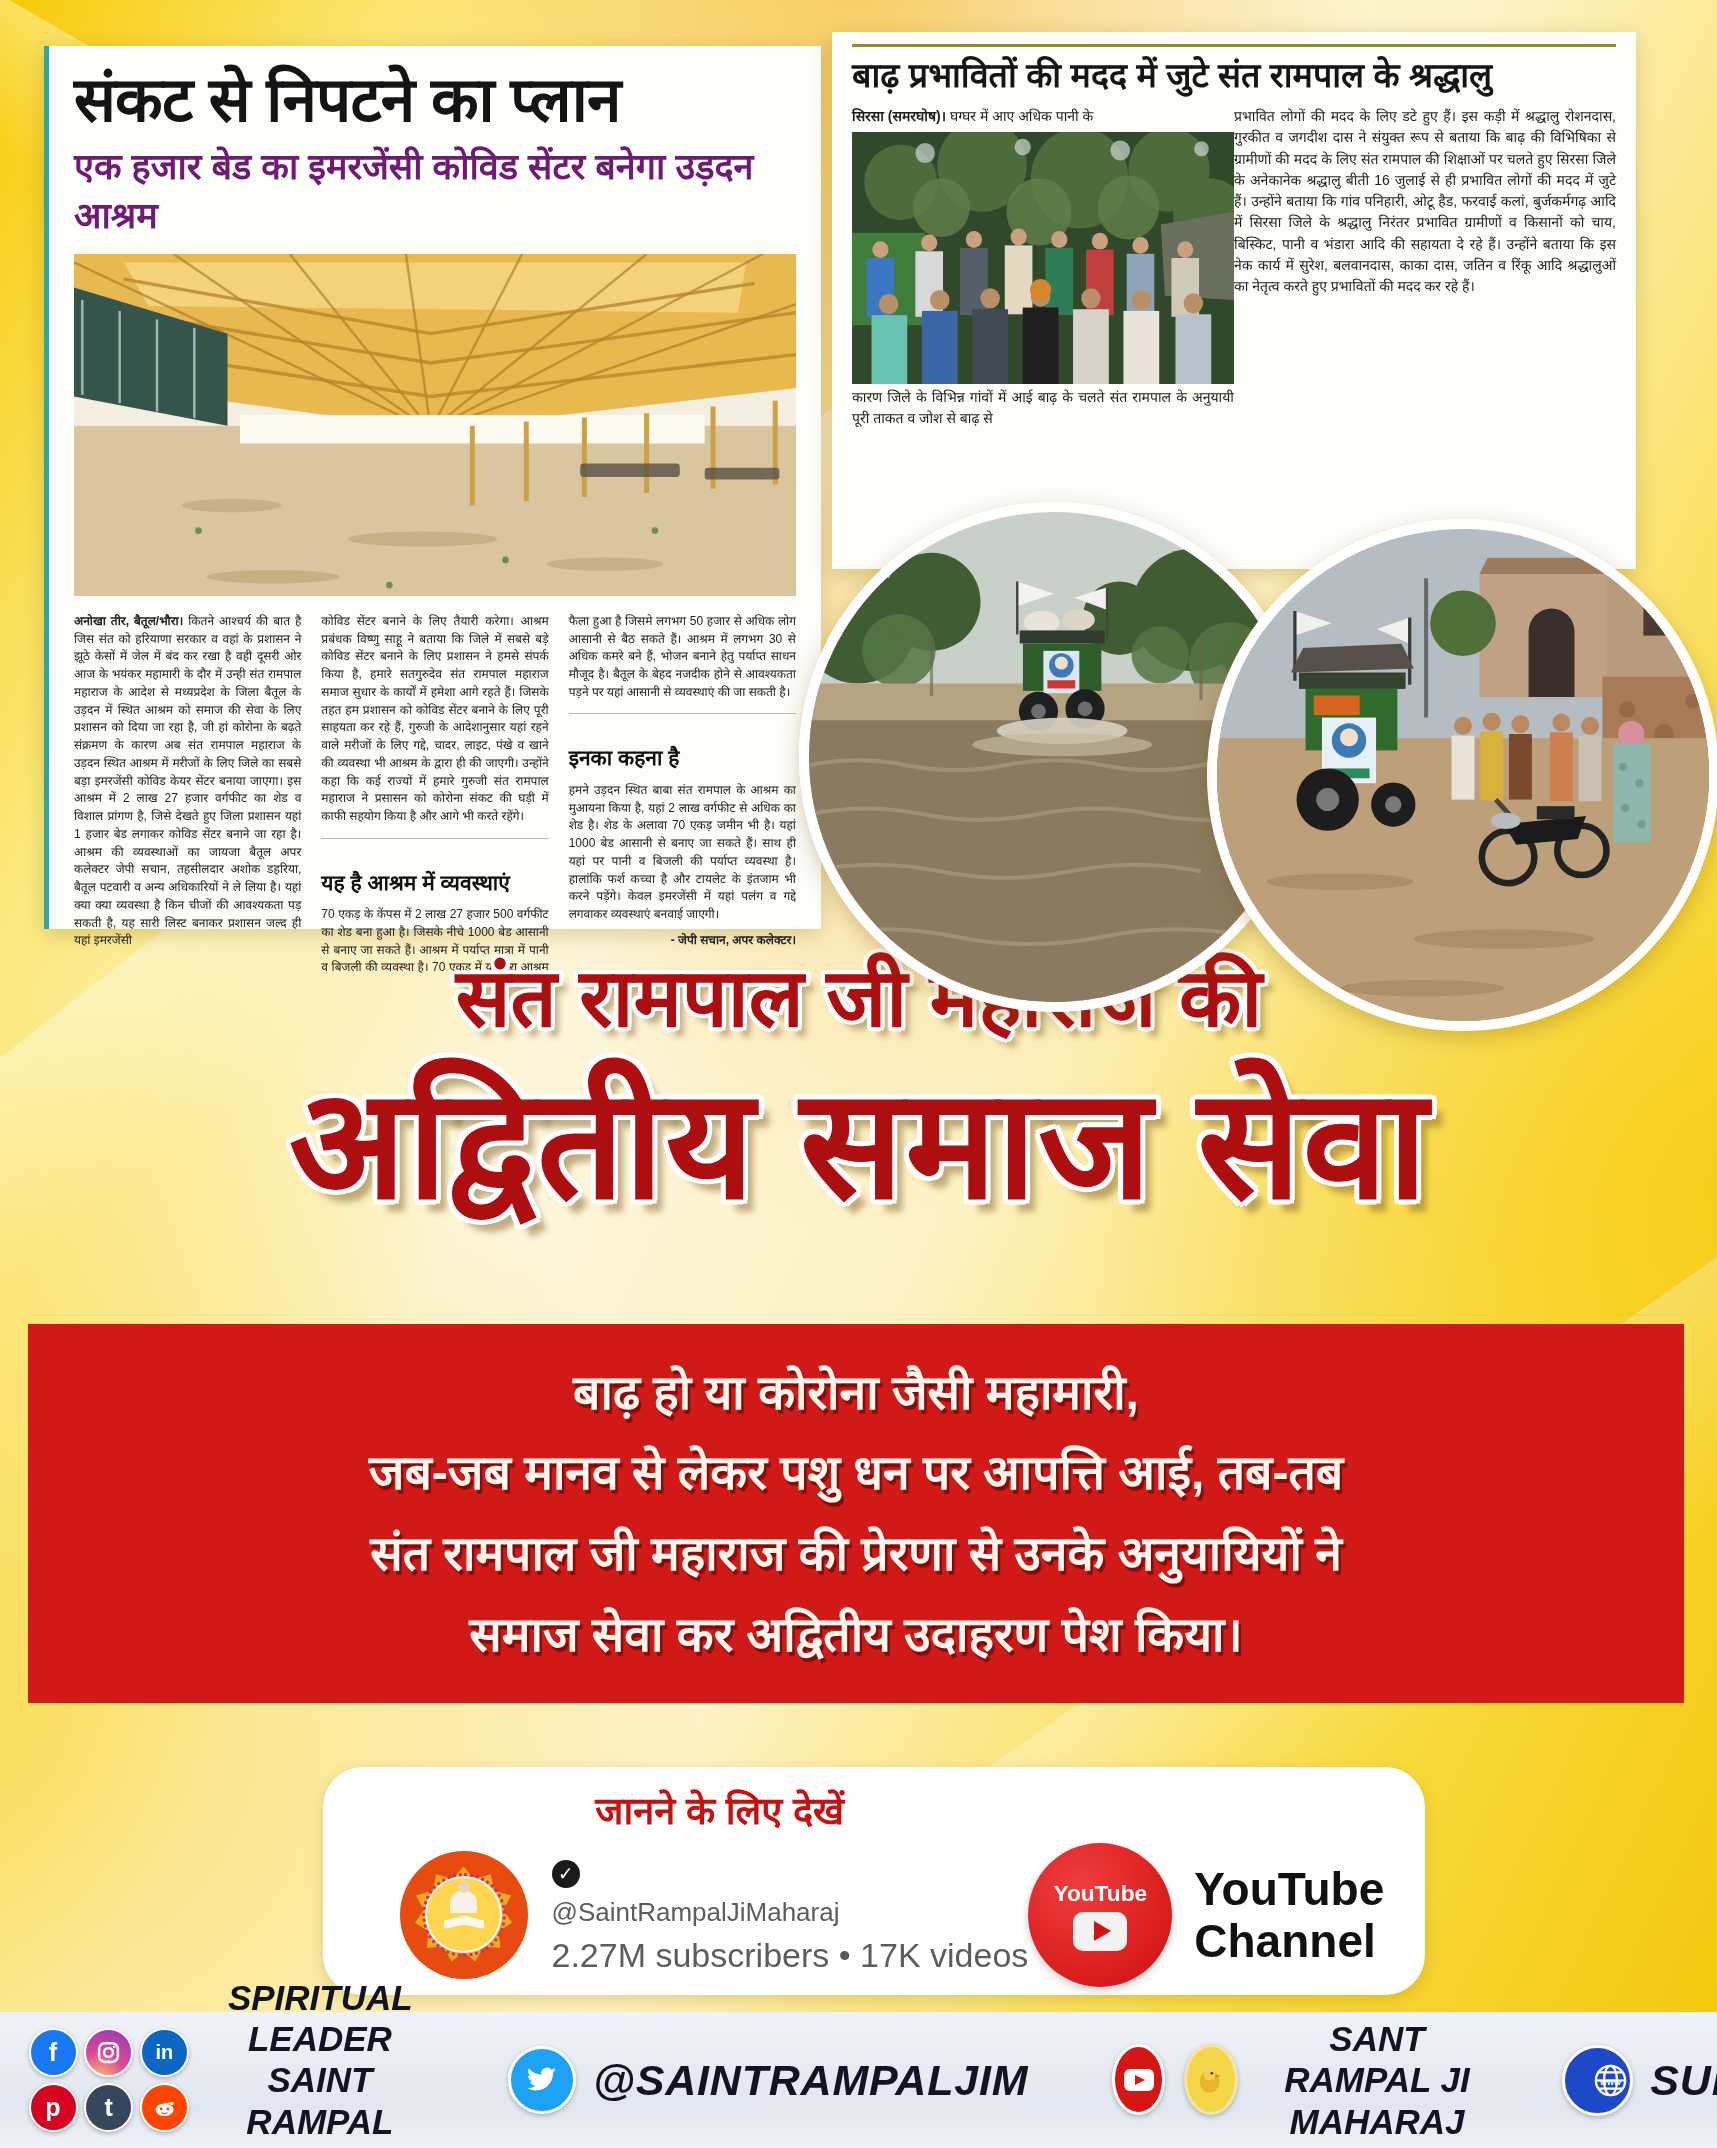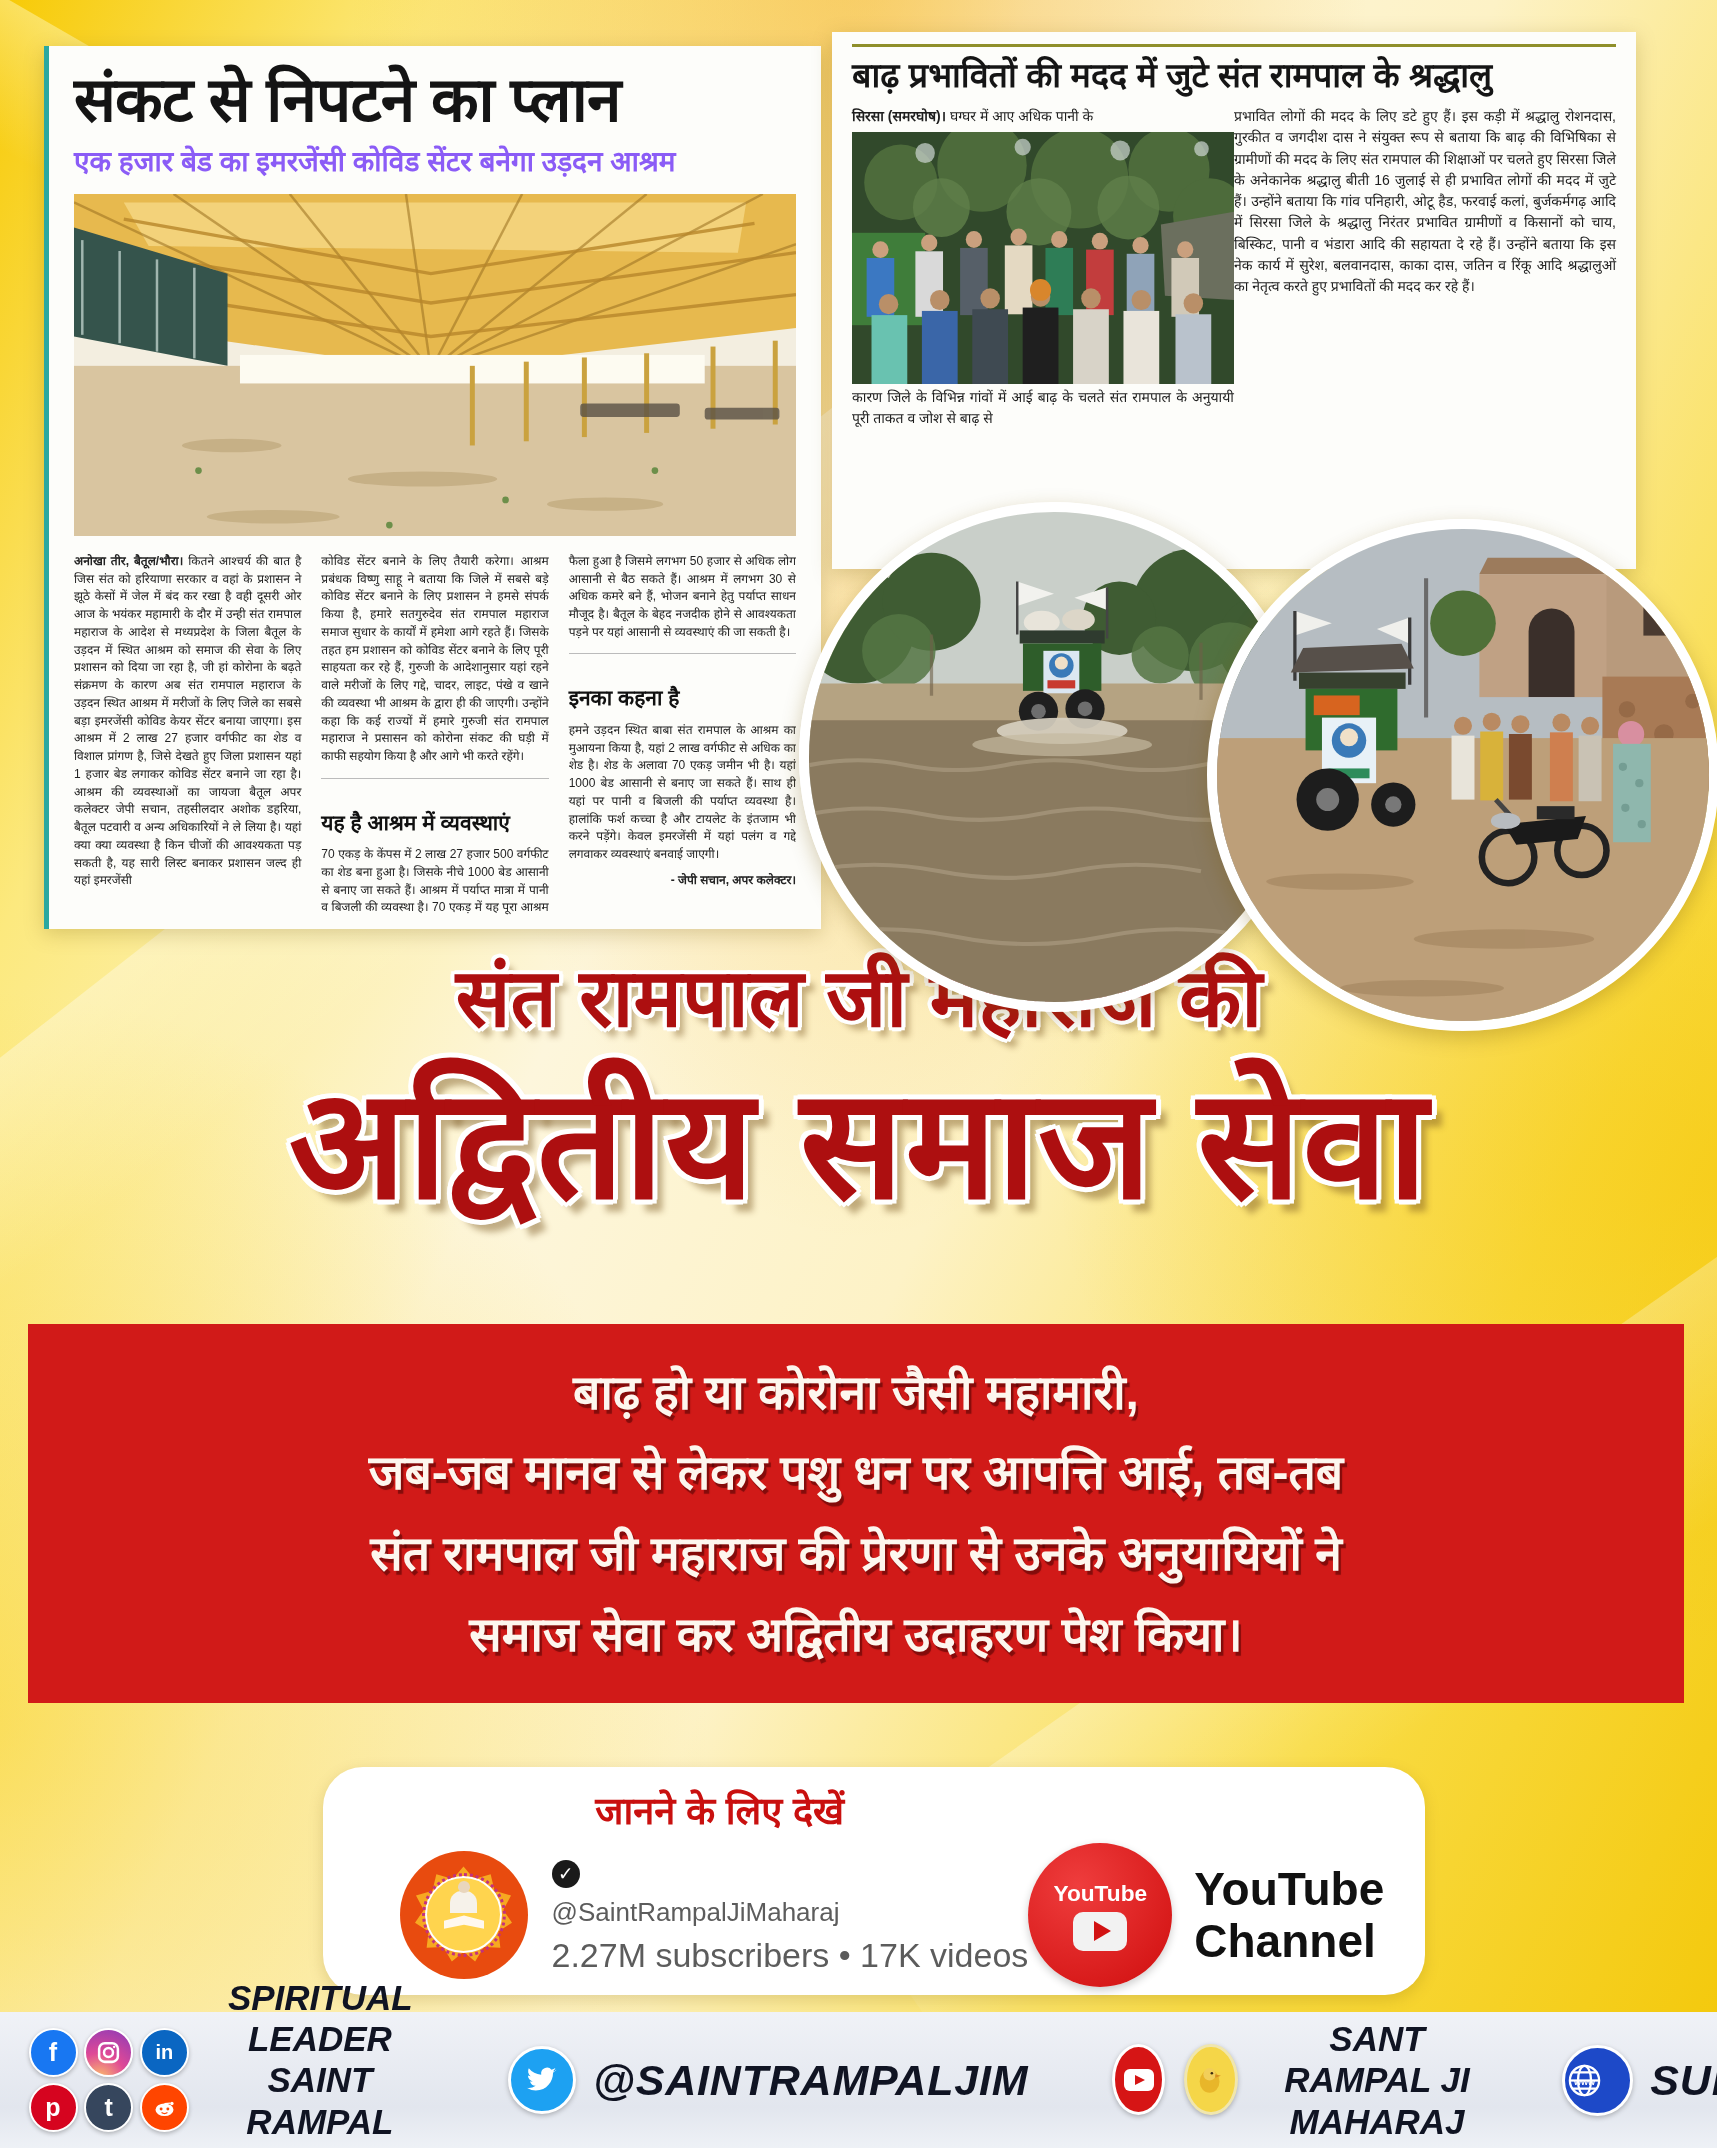--- a/index.html
+++ b/index.html
@@ -16,21 +16,21 @@
     background:linear-gradient(rgba(255,255,255,.35),rgba(255,255,255,0));}
   .ray2{left:755px;top:1426px;width:1510px;height:218px;transform:rotate(-35deg);
     background:linear-gradient(rgba(255,255,255,.28),rgba(255,255,255,0));}
   .ray3{left:-168px;top:126px;width:755px;height:134px;transform:rotate(30deg);
     background:linear-gradient(rgba(255,246,180,.5),rgba(255,255,255,0));}
 
   
   .clip{position:absolute;background:#fdfdfa;box-shadow:0 5px 18.5px rgba(120,90,10,.25);}
   #left-clip{left:44px;top:46px;width:777px;height:883px;border-left:5.9px solid #2ba8a0;padding:22px 25px;box-sizing:border-box;}
   #left-clip .hl{font-size:62px;font-weight:800;color:#141414;line-height:1.04;letter-spacing:-0.8px;}
-  #left-clip .shl{font-size:28px;font-weight:700;color:#8b5cf6;margin-top:8.4px;}
+  #left-clip .shl{font-size:36px;font-weight:700;color:#701a75;margin-top:8.4px;}
   .shed-photo{margin-top:15px;width:100%;height:342px;background:#efe9da;display:block;}
   #left-clip .body{margin-top:17px;height:369px;overflow:hidden;column-count:3;column-gap:20px;column-fill:auto;
      font-size:12px;line-height:1.48;color:#232323;text-align:justify;}
   #left-clip .body p{margin:0 0 8.4px 0;}
   #left-clip .body .subhead{font-size:21px;font-weight:700;color:#111;margin:11.7px 0 8.4px;border-top:0.8px solid #bbb;padding-top:28px;}
   #left-clip .body .attr{font-weight:700;text-align:right;}
 
   #right-clip{left:832px;top:32px;width:804px;height:537px;padding:11.7px 20px;box-sizing:border-box;}
   #right-clip .topline{height:3.4px;background:#8f8f2a;margin-bottom:10px;}
   #right-clip .hl{font-size:34px;font-weight:800;color:#151515;line-height:1.1;white-space:nowrap;}
@@ -106,21 +106,21 @@
   #ft-twitter{display:flex;align-items:center;margin-left:96px;}
   .tw-circle{width:62px;height:62px;border-radius:50%;background:#1da1f2;border:3.4px solid #fff;display:flex;align-items:center;justify-content:center;box-shadow:0 1.7px 5px rgba(0,0,0,.25);}
   #ft-handle{font-size:43px;font-style:italic;font-weight:800;color:#101423;margin-left:17px;letter-spacing:0.8px;}
   #ft-ytk{display:flex;align-items:center;margin-left:84px;gap:19px;}
   .ytf-circle{width:65px;height:65px;border-radius:50%;background:#d61515;border:3.4px solid #fff;display:flex;align-items:center;justify-content:center;box-shadow:0 1.7px 5px rgba(0,0,0,.25);}
   .ytf-btn{width:30px;height:22px;background:#fff;border-radius:5.9px;display:flex;align-items:center;justify-content:center;}
   .ytf-btn .tri{width:0;height:0;border-left:10px solid #d61515;border-top:5.9px solid transparent;border-bottom:5.9px solid transparent;margin-left:2.5px;}
   .koo-circle{width:65px;height:65px;border-radius:50%;background:#f5d648;border:3.4px solid #f0e6ae;display:flex;align-items:center;justify-content:center;box-shadow:0 1.7px 5px rgba(0,0,0,.25);}
   #ft-name{font-size:35px;margin-left:15px;}
   #ft-web{display:flex;align-items:center;margin-left:80px;}
-  .globe-circle{width:65px;height:65px;border-radius:50%;background:#1d49c8;border:3.4px solid #fff;display:flex;align-items:center;justify-content:flex-start;box-shadow:0 1.7px 5px rgba(0,0,0,.25);}
+  .globe-circle{width:65px;height:65px;border-radius:50%;background:#1d49c8;border:3.4px solid #fff;display:flex;align-items:center;justify-content:flex-end;box-shadow:0 1.7px 5px rgba(0,0,0,.25);}
   #ft-site{font-size:43px;font-style:italic;font-weight:800;color:#101423;margin-left:17px;letter-spacing:0.8px;}
 </style>
 </head>
 <body>
 
 <div id="poster">
   <div class="ray ray1"></div>
   <div class="ray ray2"></div>
   <div class="ray ray3"></div>
 

